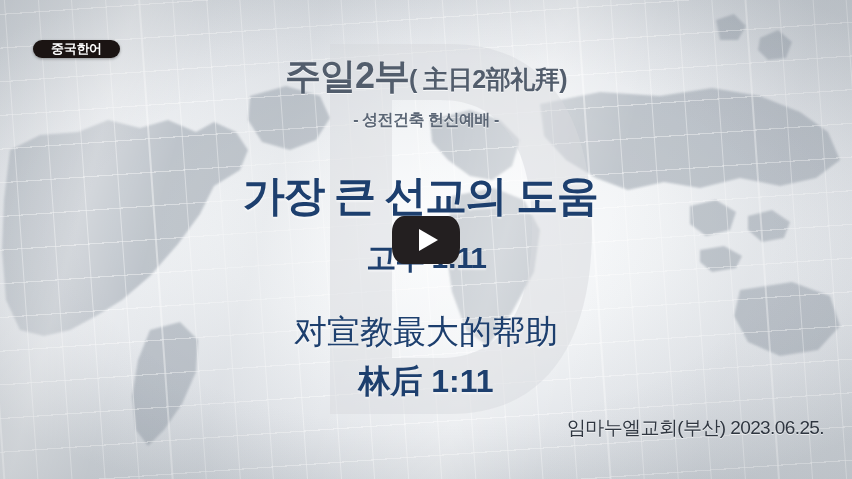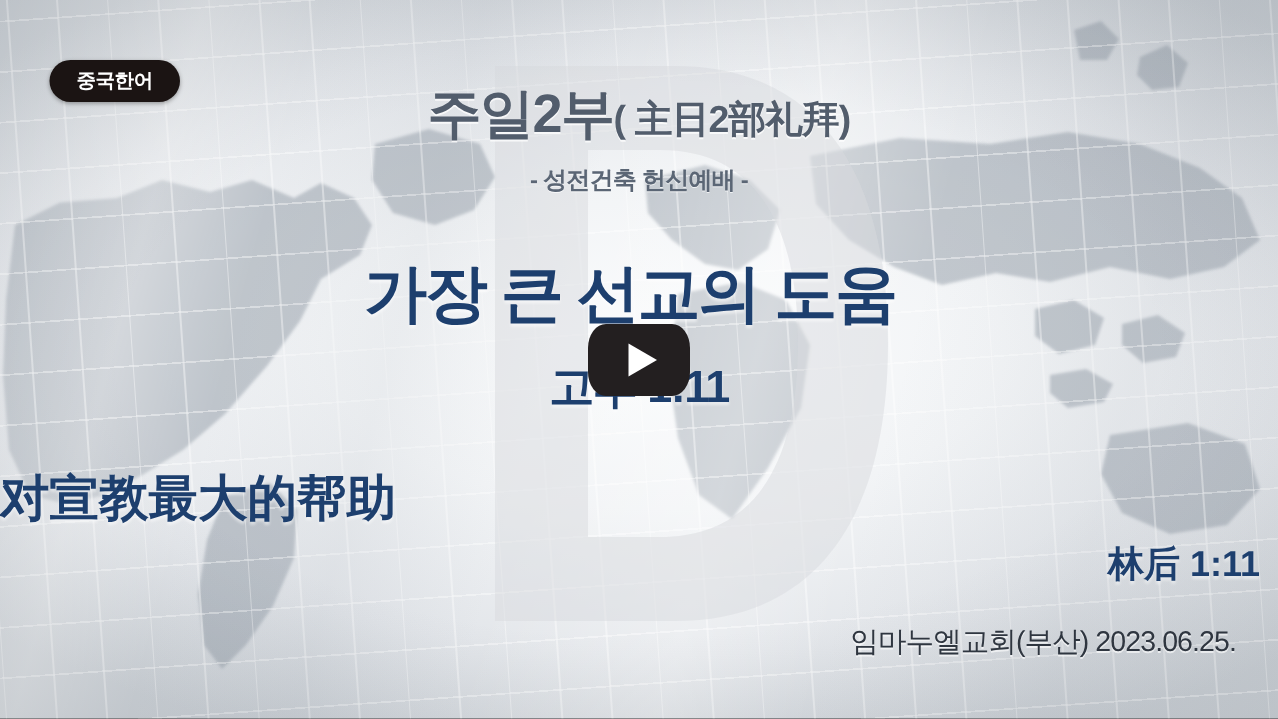--- a/index.html
+++ b/index.html
@@ -78,21 +78,21 @@
     position: absolute;
     inset: 0;
     background: radial-gradient(ellipse 78% 74% at 50% 50%, rgba(0,0,0,0) 52%, rgba(90,98,108,0.18) 100%);
   }
 
   
   .lang-badge {
     position: absolute;
     left: 33px;
     top: 40px;
-    height: 28px;
+    height: 18px;
     padding: 0 18px;
     display: flex;
     align-items: center;
     justify-content: center;
     background: #1b1413;
     color: #ffffff;
     border-radius: 14px;
     font-size: 13px;
     font-weight: bold;
     letter-spacing: -0.3px;
@@ -164,33 +164,34 @@
     color: #1d3f6e;
     letter-spacing: -1px;
     text-shadow: 0 2px 2px rgba(255,255,255,0.5);
   }
 
   .headline-zh {
     position: absolute;
     top: 310px;
     left: 0;
     right: 0;
+    text-align: center;
     font-size: 33px;
-    font-weight: bold;
+    font-weight: normal;
     color: #1d3f6e;
     letter-spacing: 0px;
     text-shadow: 0 2px 2px rgba(255,255,255,0.5);
   }
   .verse-zh {
     position: absolute;
     top: 360px;
     left: 0;
-    right: 12px;
-    text-align: right;
-    font-size: 24px;
+    right: 0;
+    text-align: center;
+    font-size: 32px;
     font-weight: bold;
     color: #1d3f6e;
     letter-spacing: 0px;
     text-shadow: 0 2px 2px rgba(255,255,255,0.5);
   }
 
   .footer {
     position: absolute;
     right: 28px;
     bottom: 38px;

